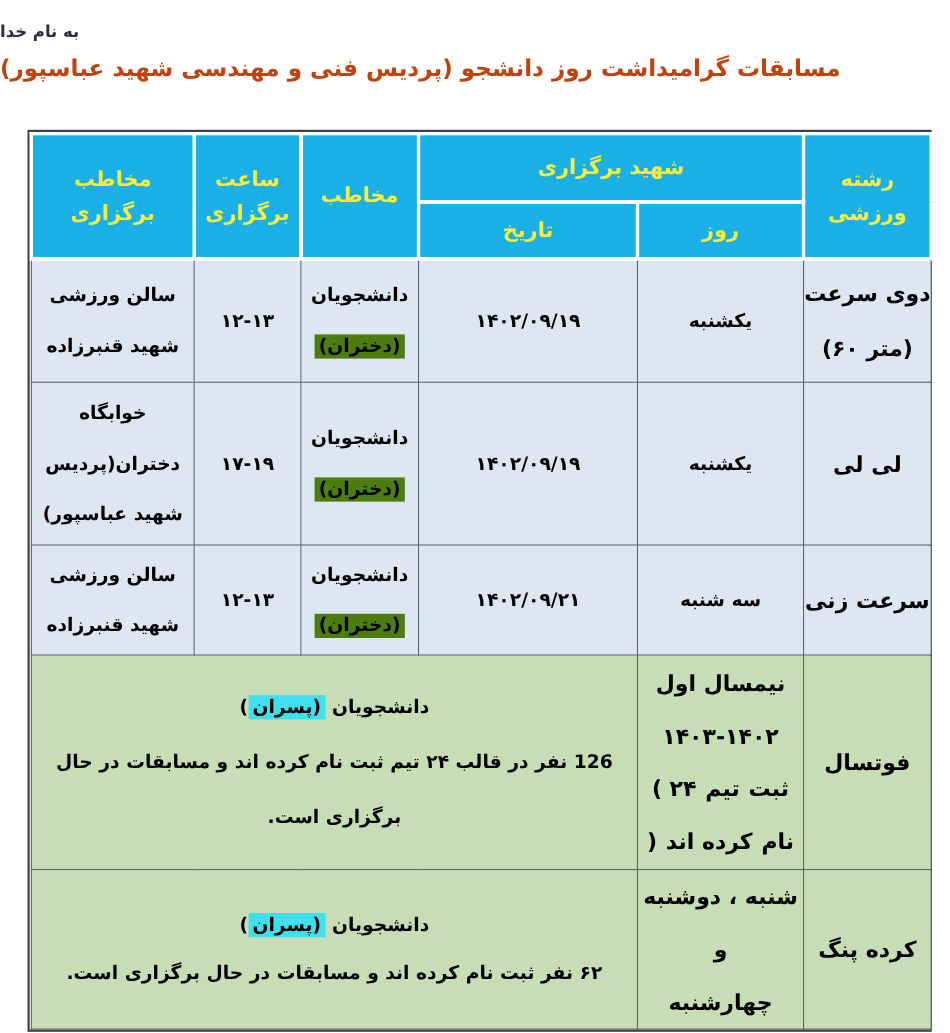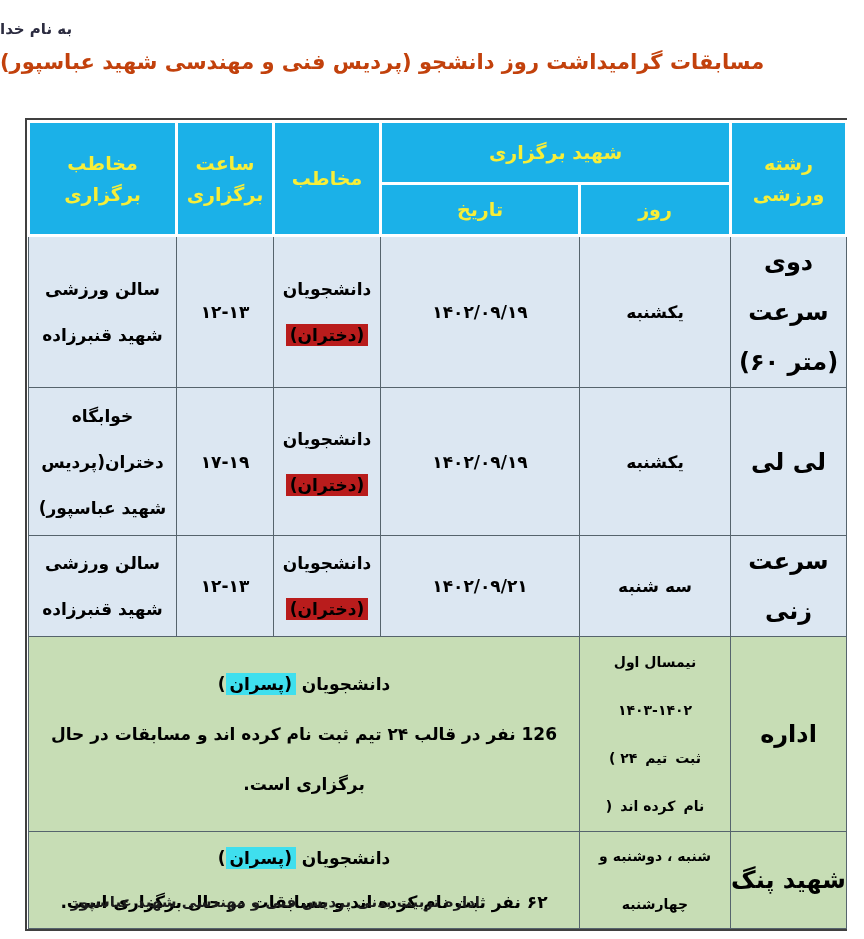--- a/index.html
+++ b/index.html
@@ -20,29 +20,29 @@
              border:3px solid #ffffff; border-bottom-style:dashed; line-height:1.6; }
   tr.h1 { height:62px; } tr.h2 { height:52px; }
 
   tbody td { border:1px solid #56646d; font-size:17px; }
   .blue  { background:#dce7f2; }
   .green { background:#c7ddb5; }
   tr.r1 { height:112px; } tr.r2 { height:148px; } tr.r3 { height:100px; }
   tr.r4 { height:195px; } tr.r5 { height:97px; }
 
   td .ln { line-height:46px; }
-  td.sport { font-size:24px; }
+  td.sport { font-size:20px; }
   td.sport .ln { line-height:50px; }
   .ltr { direction:ltr; unicode-bidi:isolate; }
   .pre { white-space:pre-line; }
 
-  .hl-y { background:#b91c1c; padding:1px 4px; }
+  .hl-y { background:#4d7c0f; padding:1px 4px; }
   .hl-c { background:#3fdfee; padding:1px 4px; }
 
-  td.sched div { line-height:48px; font-size:14px; }
+  td.sched div { line-height:48px; font-size:20px; }
   .vparts { display:flex; direction:ltr; justify-content:center; gap:8px; }
 
   td.mergedcell .ln2 { line-height:50px; }
   tr.r5 td.mergedcell .ln2 { line-height:44px; }
 
   .footer { position:absolute; top:893px; right:384px; direction:rtl; white-space:nowrap;
             font-size:15px; font-weight:bold; color:#1c1c1c; }
 </style>
 </head>
 <body>
@@ -124,21 +124,21 @@
             <div class="ln"><span class="hl-y">(دختران)</span></div>
           </td>
           <td class="blue"><span class="ln ltr">۱۲-۱۳</span></td>
           <td class="blue">
               <div class="ln pre">سالن ورزشی
 شهید قنبرزاده</div>
             </td>
         </tr>
 
         <tr class="r4">
-          <td class="green sport">اداره</td>
+          <td class="green sport">فوتسال</td>
           <td class="green sched">
             <div>نیمسال اول</div>
             <div class="ltr">۱۴۰۳-۱۴۰۲</div>
             <div class="vparts">
               <span>( ۲۴</span>
               <span>تیم</span>
               <span>ثبت</span>
             </div>
             <div class="vparts">
               <span>)</span>
@@ -150,32 +150,31 @@
             <div class="ln2">
               <span>دانشجویان</span>
               <span class="hl-c">(پسران</span><span>)</span>
             </div>
             <div class="ln2 pre">126 نفر در قالب ۲۴ تیم ثبت نام کرده اند و مسابقات در حال
 برگزاری است.</div>
           </td>
         </tr>
 
         <tr class="r5">
-          <td class="green sport">شهید پنگ</td>
+          <td class="green sport">کرده پنگ</td>
           <td class="green sched">
             <div class="pre">شنبه ، دوشنبه و
 چهارشنبه</div>
           </td>
           <td class="green mergedcell" colspan="4">
             <div class="ln2">
               <span>دانشجویان</span>
               <span class="hl-c">(پسران</span><span>)</span>
             </div>
             <div class="ln2">۶۲ نفر ثبت نام کرده اند و مسابقات در حال برگزاری است.</div>
           </td>
         </tr>
       </tbody>
     </table>
   </div>
 
-  <div class="footer">اداره تربیت بدنی پردیس فنی و مهندسی شهید عباسپور</div>
 
 </div>
 
 </body></html>

